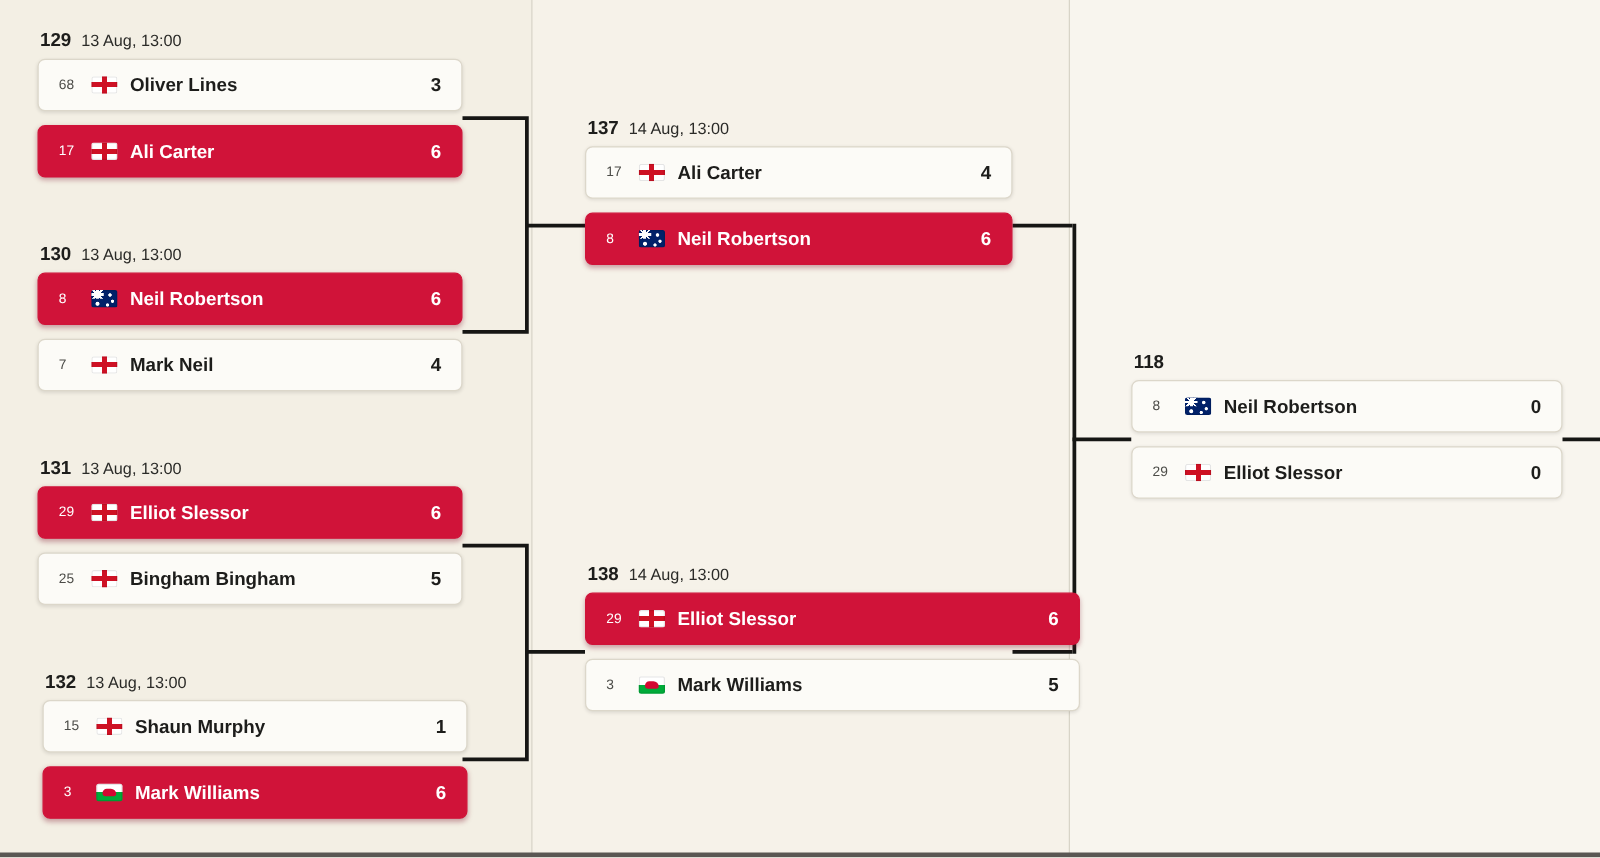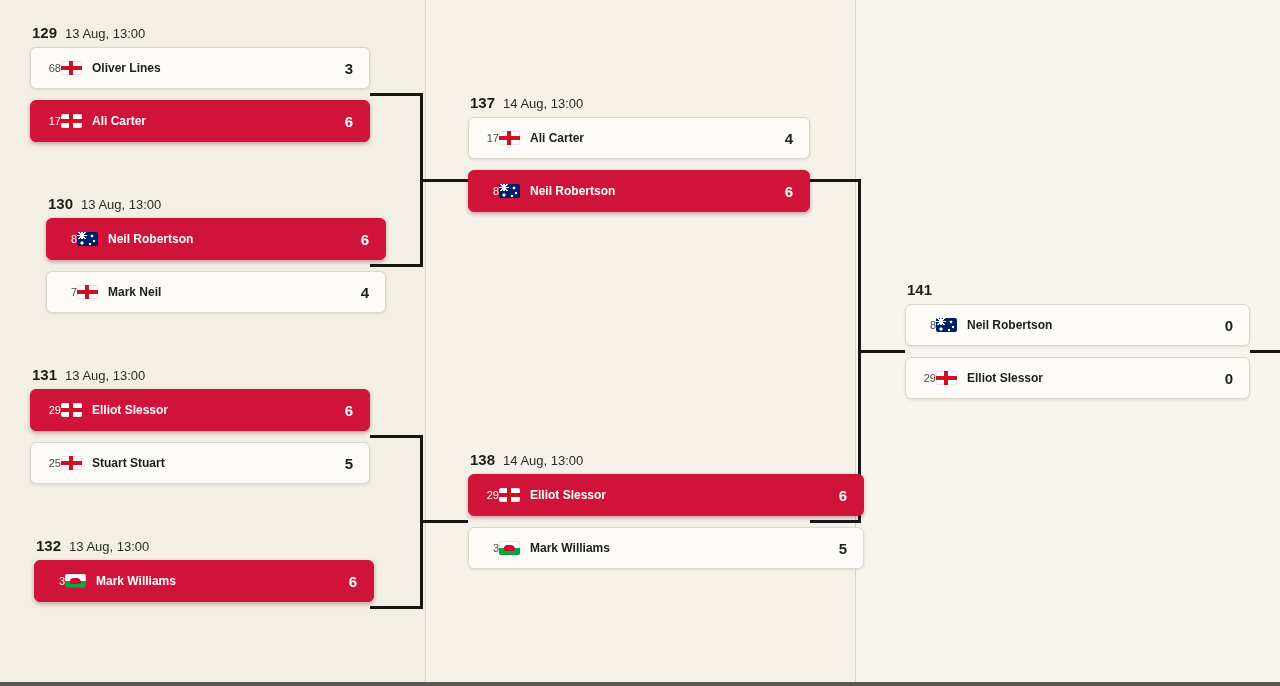--- a/index.html
+++ b/index.html
@@ -18,43 +18,43 @@
   .band-2{left:425px;width:430px;background:#f6f2e9;}
   .band-3{left:855px;width:425px;background:#f8f5ee;}
   .col-divider{
     position:absolute;top:0;bottom:0;width:1px;
     background:#d8d4c7;
   }
   .bottom-bar{
     position:absolute;left:0;right:0;bottom:0;height:4px;
     background:#5a5753;
   }
-  .match{position:absolute;text-align:right;}
+  .match{position:absolute;}
   .match-header{
     display:flex;align-items:baseline;gap:8px;
     margin:0 2px 8px 2px;height:15px;
   }
   .match-id{font-size:15px;font-weight:700;color:#1d1d1b;}
   .match-date{font-size:13px;color:#2b2b28;}
   .card{
     display:flex;align-items:center;
     height:42px;box-sizing:border-box;
-    padding:0 16px 0 4px;
+    padding:0 16px 0 16px;
     background:#fcfbf7;
     border:1px solid #dcd7ca;
     border-radius:6px;
     margin-bottom:11px;
     box-shadow:0 1px 3px rgba(0,0,0,0.10);
     cursor:pointer;
   }
   .card .seed{
     flex:0 0 26px;font-size:11px;color:#4c4c48;font-weight:400;
   }
   .card .pname{
-    font-size:12px;font-weight:700;color:#1d1d1b;
+    font-size:15px;font-weight:700;color:#1d1d1b;
     white-space:nowrap;overflow:hidden;text-overflow:ellipsis;
   }
   .card .score{
     margin-left:auto;font-size:15px;font-weight:700;color:#1d1d1b;
     padding-left:8px;
   }
   .card.winner{
     background:#d01339;
     border-color:#d01339;
     box-shadow:0 2px 4px rgba(120,10,35,0.35);
@@ -143,21 +143,21 @@
       <span class="score">3</span>
     </div>
     <div class="card winner">
       <span class="seed">17</span>
       <span class="flag" data-flag="england"></span>
       <span class="pname">Ali Carter</span>
       <span class="score">6</span>
     </div>
   </div>
 
-  <div class="match" style="left:46px;top:195px;width:340px">
+  <div class="match" style="left:30px;top:195px;width:340px">
     <div class="match-header">
       <span class="match-id">130</span>
       <span class="match-date">13 Aug, 13:00</span>
     </div>
     <div class="card winner">
       <span class="seed">8</span>
       <span class="flag" data-flag="australia"></span>
       <span class="pname">Neil Robertson</span>
       <span class="score">6</span>
     </div>
@@ -176,29 +176,35 @@
     </div>
     <div class="card winner">
       <span class="seed">29</span>
       <span class="flag" data-flag="england"></span>
       <span class="pname">Elliot Slessor</span>
       <span class="score">6</span>
     </div>
     <div class="card">
       <span class="seed">25</span>
       <span class="flag" data-flag="england"></span>
-      <span class="pname">Stuart Stuart</span>
+      <span class="pname">Bingham Bingham</span>
       <span class="score">5</span>
     </div>
   </div>
 
   <div class="match" style="left:34px;top:537px;width:340px">
     <div class="match-header">
       <span class="match-id">132</span>
       <span class="match-date">13 Aug, 13:00</span>
+    </div>
+    <div class="card">
+      <span class="seed">15</span>
+      <span class="flag" data-flag="england"></span>
+      <span class="pname">Shaun Murphy</span>
+      <span class="score">1</span>
     </div>
     <div class="card winner">
       <span class="seed">3</span>
       <span class="flag" data-flag="wales"></span>
       <span class="pname">Mark Williams</span>
       <span class="score">6</span>
     </div>
   </div>
 
   <div class="match" style="left:468px;top:94px;width:342px">
@@ -234,21 +240,21 @@
     <div class="card">
       <span class="seed">3</span>
       <span class="flag" data-flag="wales"></span>
       <span class="pname">Mark Williams</span>
       <span class="score">5</span>
     </div>
   </div>
 
   <div class="match" style="left:905px;top:281px;width:345px">
     <div class="match-header">
-      <span class="match-id">141</span>
+      <span class="match-id">118</span>
       <span class="match-date"></span>
     </div>
     <div class="card">
       <span class="seed">8</span>
       <span class="flag" data-flag="australia"></span>
       <span class="pname">Neil Robertson</span>
       <span class="score">0</span>
     </div>
     <div class="card">
       <span class="seed">29</span>

